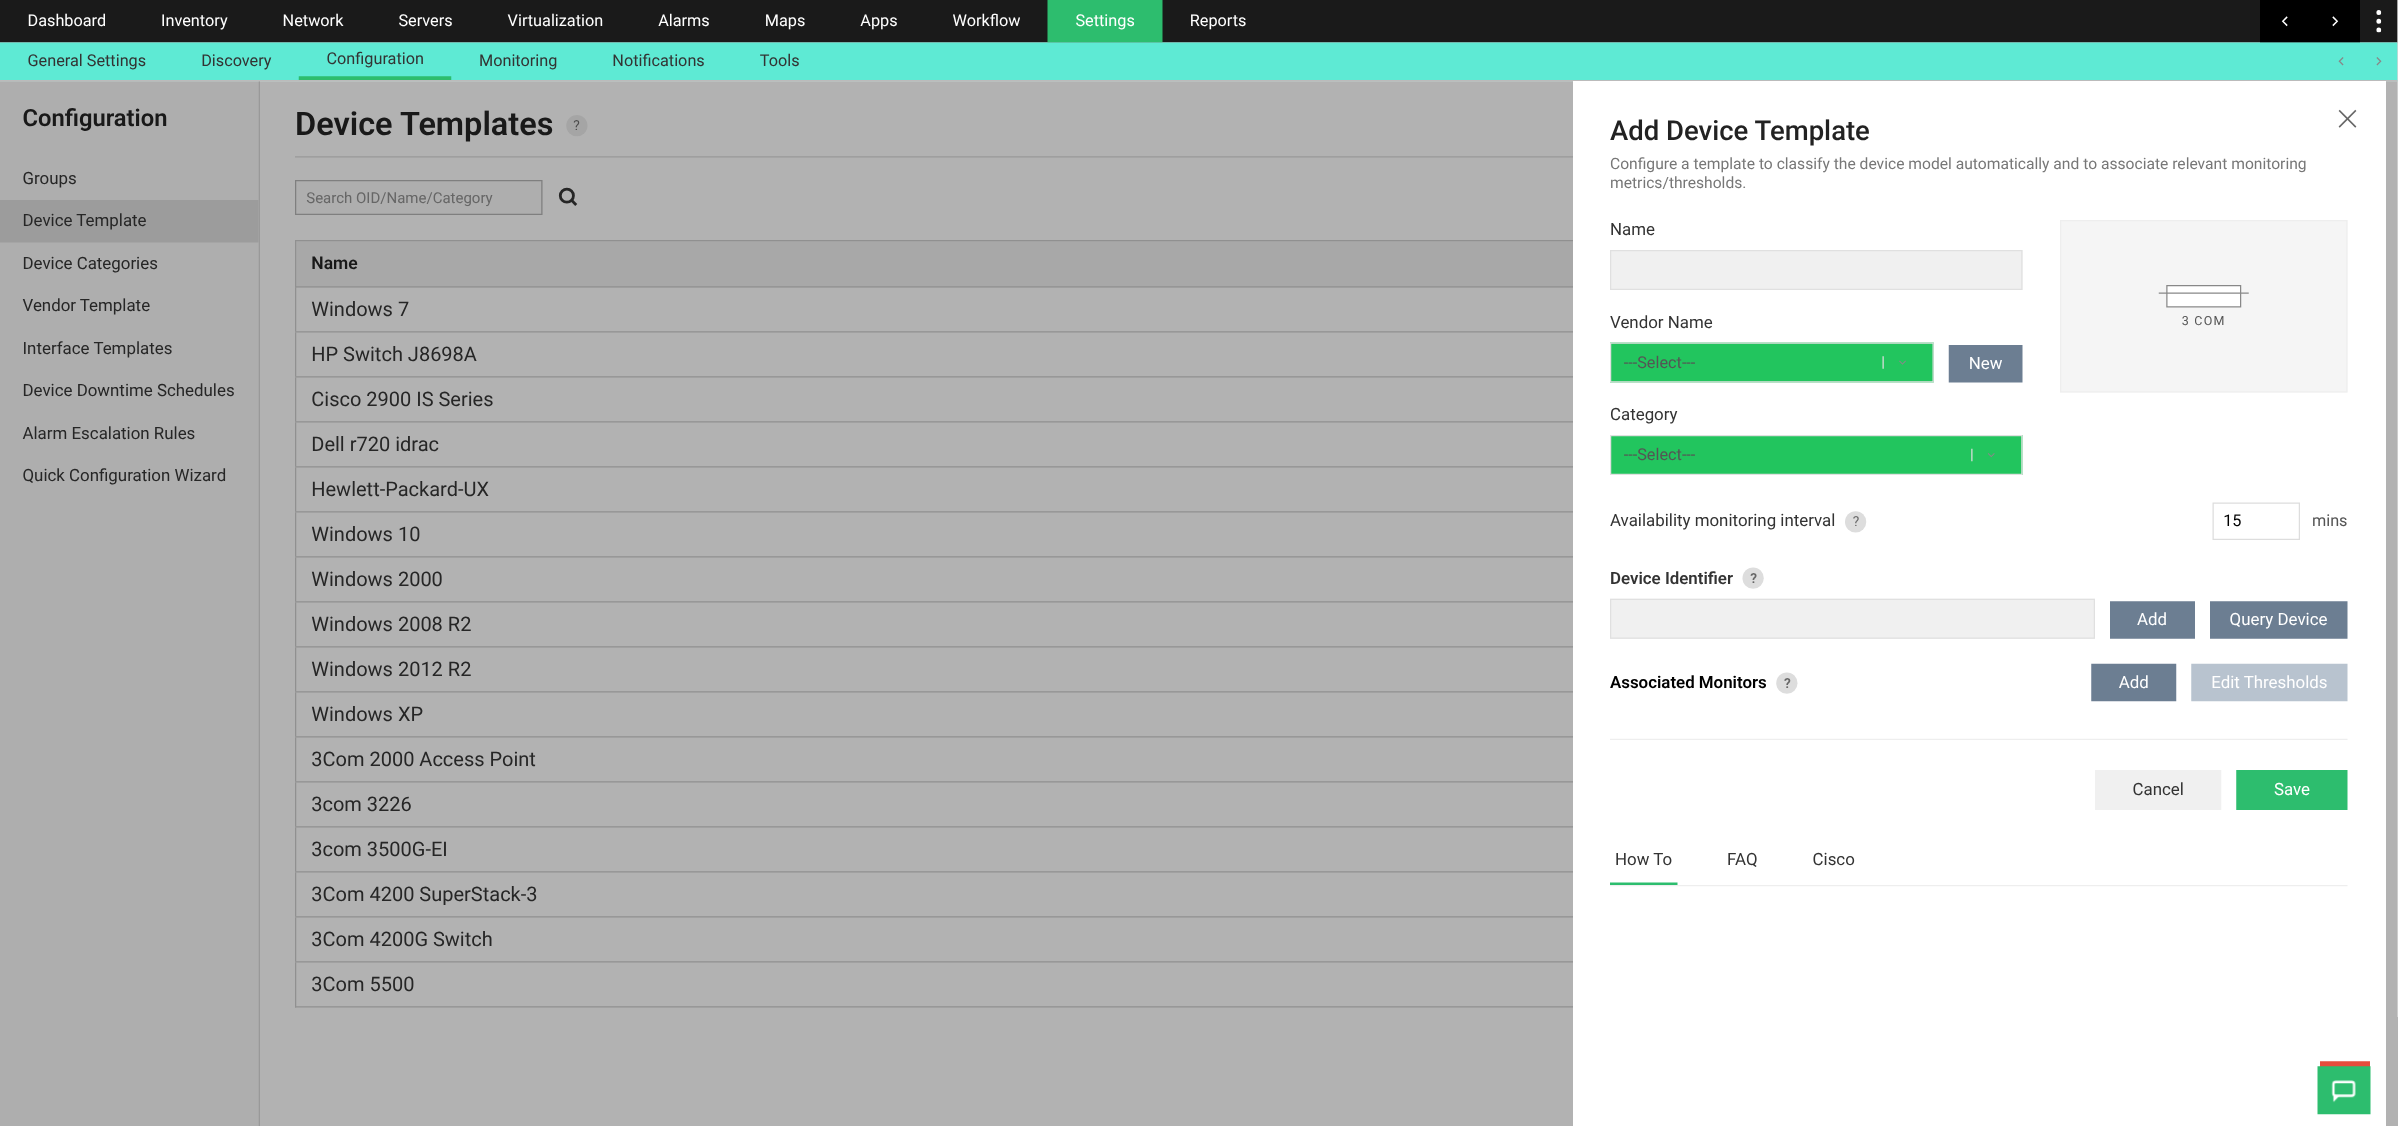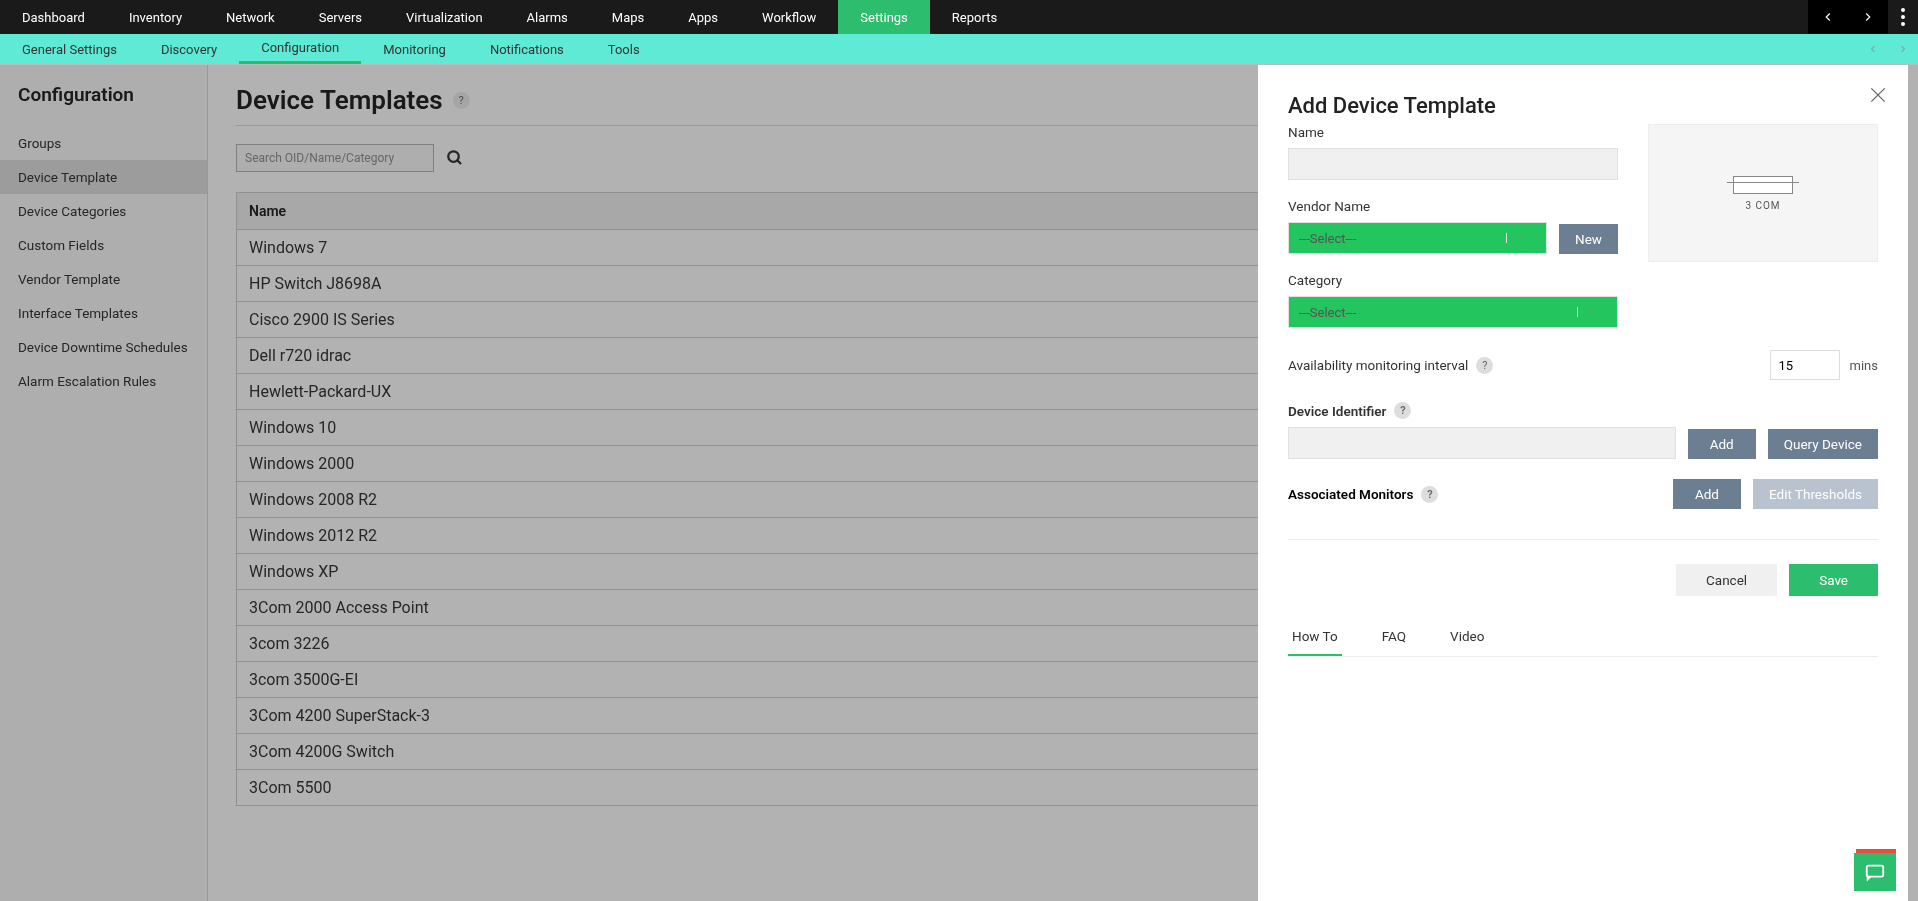--- a/index.html
+++ b/index.html
@@ -154,25 +154,25 @@
 </div>
 
 <div class="main">
 
   <div class="sidebar">
     <div class="sidebar-title">Configuration</div>
     <div id="sidebar-items">
         <div class="sidebar-item">Groups</div>
         <div class="sidebar-item active">Device Template</div>
         <div class="sidebar-item">Device Categories</div>
-        <div class="sidebar-item">Custom Fields</div>
         <div class="sidebar-item">Vendor Template</div>
         <div class="sidebar-item">Interface Templates</div>
         <div class="sidebar-item">Device Downtime Schedules</div>
         <div class="sidebar-item">Alarm Escalation Rules</div>
+        <div class="sidebar-item">Quick Configuration Wizard</div>
       </div>
   </div>
 
   <div class="content">
     <div class="page-title-row">
       <span class="page-title">Device Templates</span>
       <span class="help-badge">?</span>
     </div>
     <div class="search-row">
       <input class="search-input" placeholder="Search OID/Name/Category" style="">
@@ -263,20 +263,21 @@
 </div>
 
 <div class="panel">
   <div class="panel-close">
     <svg width="20" height="20" viewBox="0 0 24 24" fill="none" stroke="#666" stroke-width="1.5">
         <line x1="4" y1="4" x2="20" y2="20"></line>
         <line x1="20" y1="4" x2="4" y2="20"></line>
       </svg>
   </div>
   <div class="panel-title">Add Device Template</div>
+  <div class="panel-subtitle">Configure a template to classify the device model automatically and to associate relevant monitoring metrics/thresholds.</div>
 
   <div class="form-row">
     <div class="form-left">
       <label class="field-label">Name</label>
       <input class="text-input" value="" style="">
 
       <label class="field-label">Vendor Name</label>
       <div class="vendor-row">
         <div class="vendor-select">
           <div class="select-btn" style="width:100%;">
@@ -344,21 +345,21 @@
   </div>
 
   <div class="panel-actions">
     <button class="btn btn-light">Cancel</button>
     <button class="btn btn-primary">Save</button>
   </div>
 
   <div class="panel-tabs" id="panel-tabs">
       <div class="panel-tab active">How To</div>
       <div class="panel-tab">FAQ</div>
-      <div class="panel-tab">Video</div>
+      <div class="panel-tab">Cisco</div>
     </div>
 </div>
 
 <div class="red-strip"></div>
 <div class="chat-fab">
   <svg viewBox="0 0 24 24" fill="none" stroke="#fff" stroke-width="2">
       <rect x="3" y="5" width="18" height="12" rx="2"></rect>
       <path d="M7 17l-3 3v-3"></path>
     </svg>
 </div>

